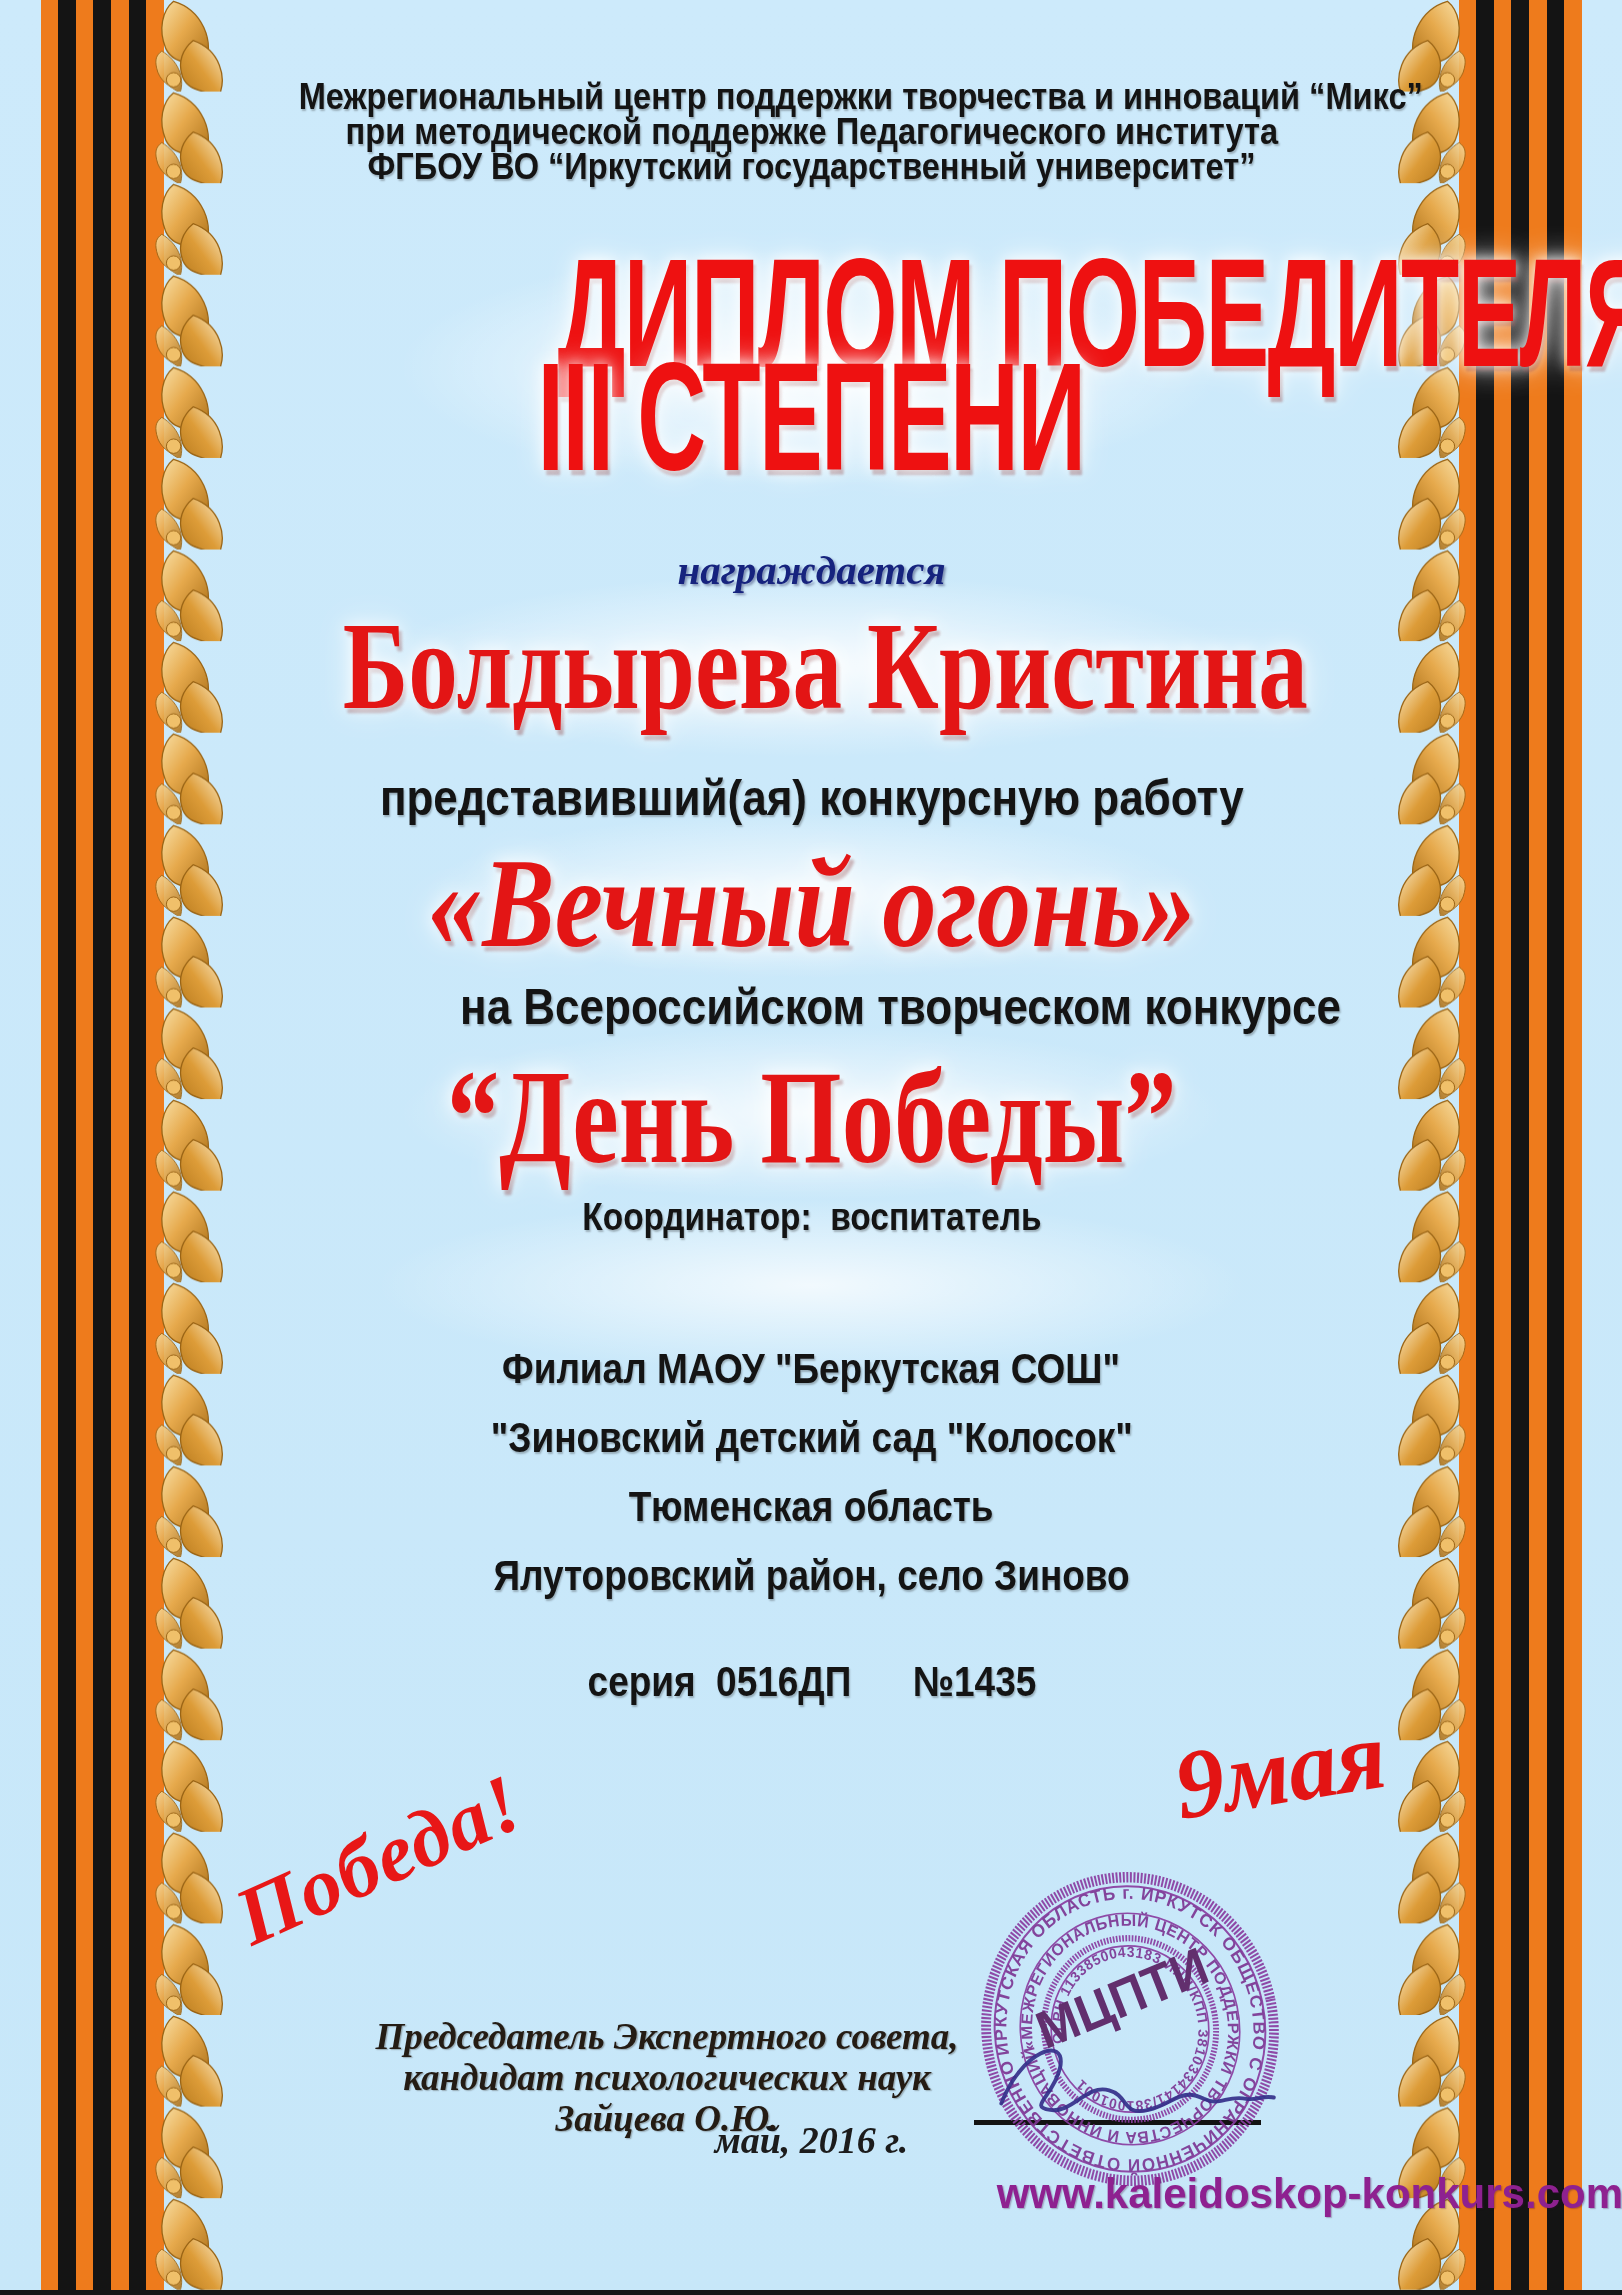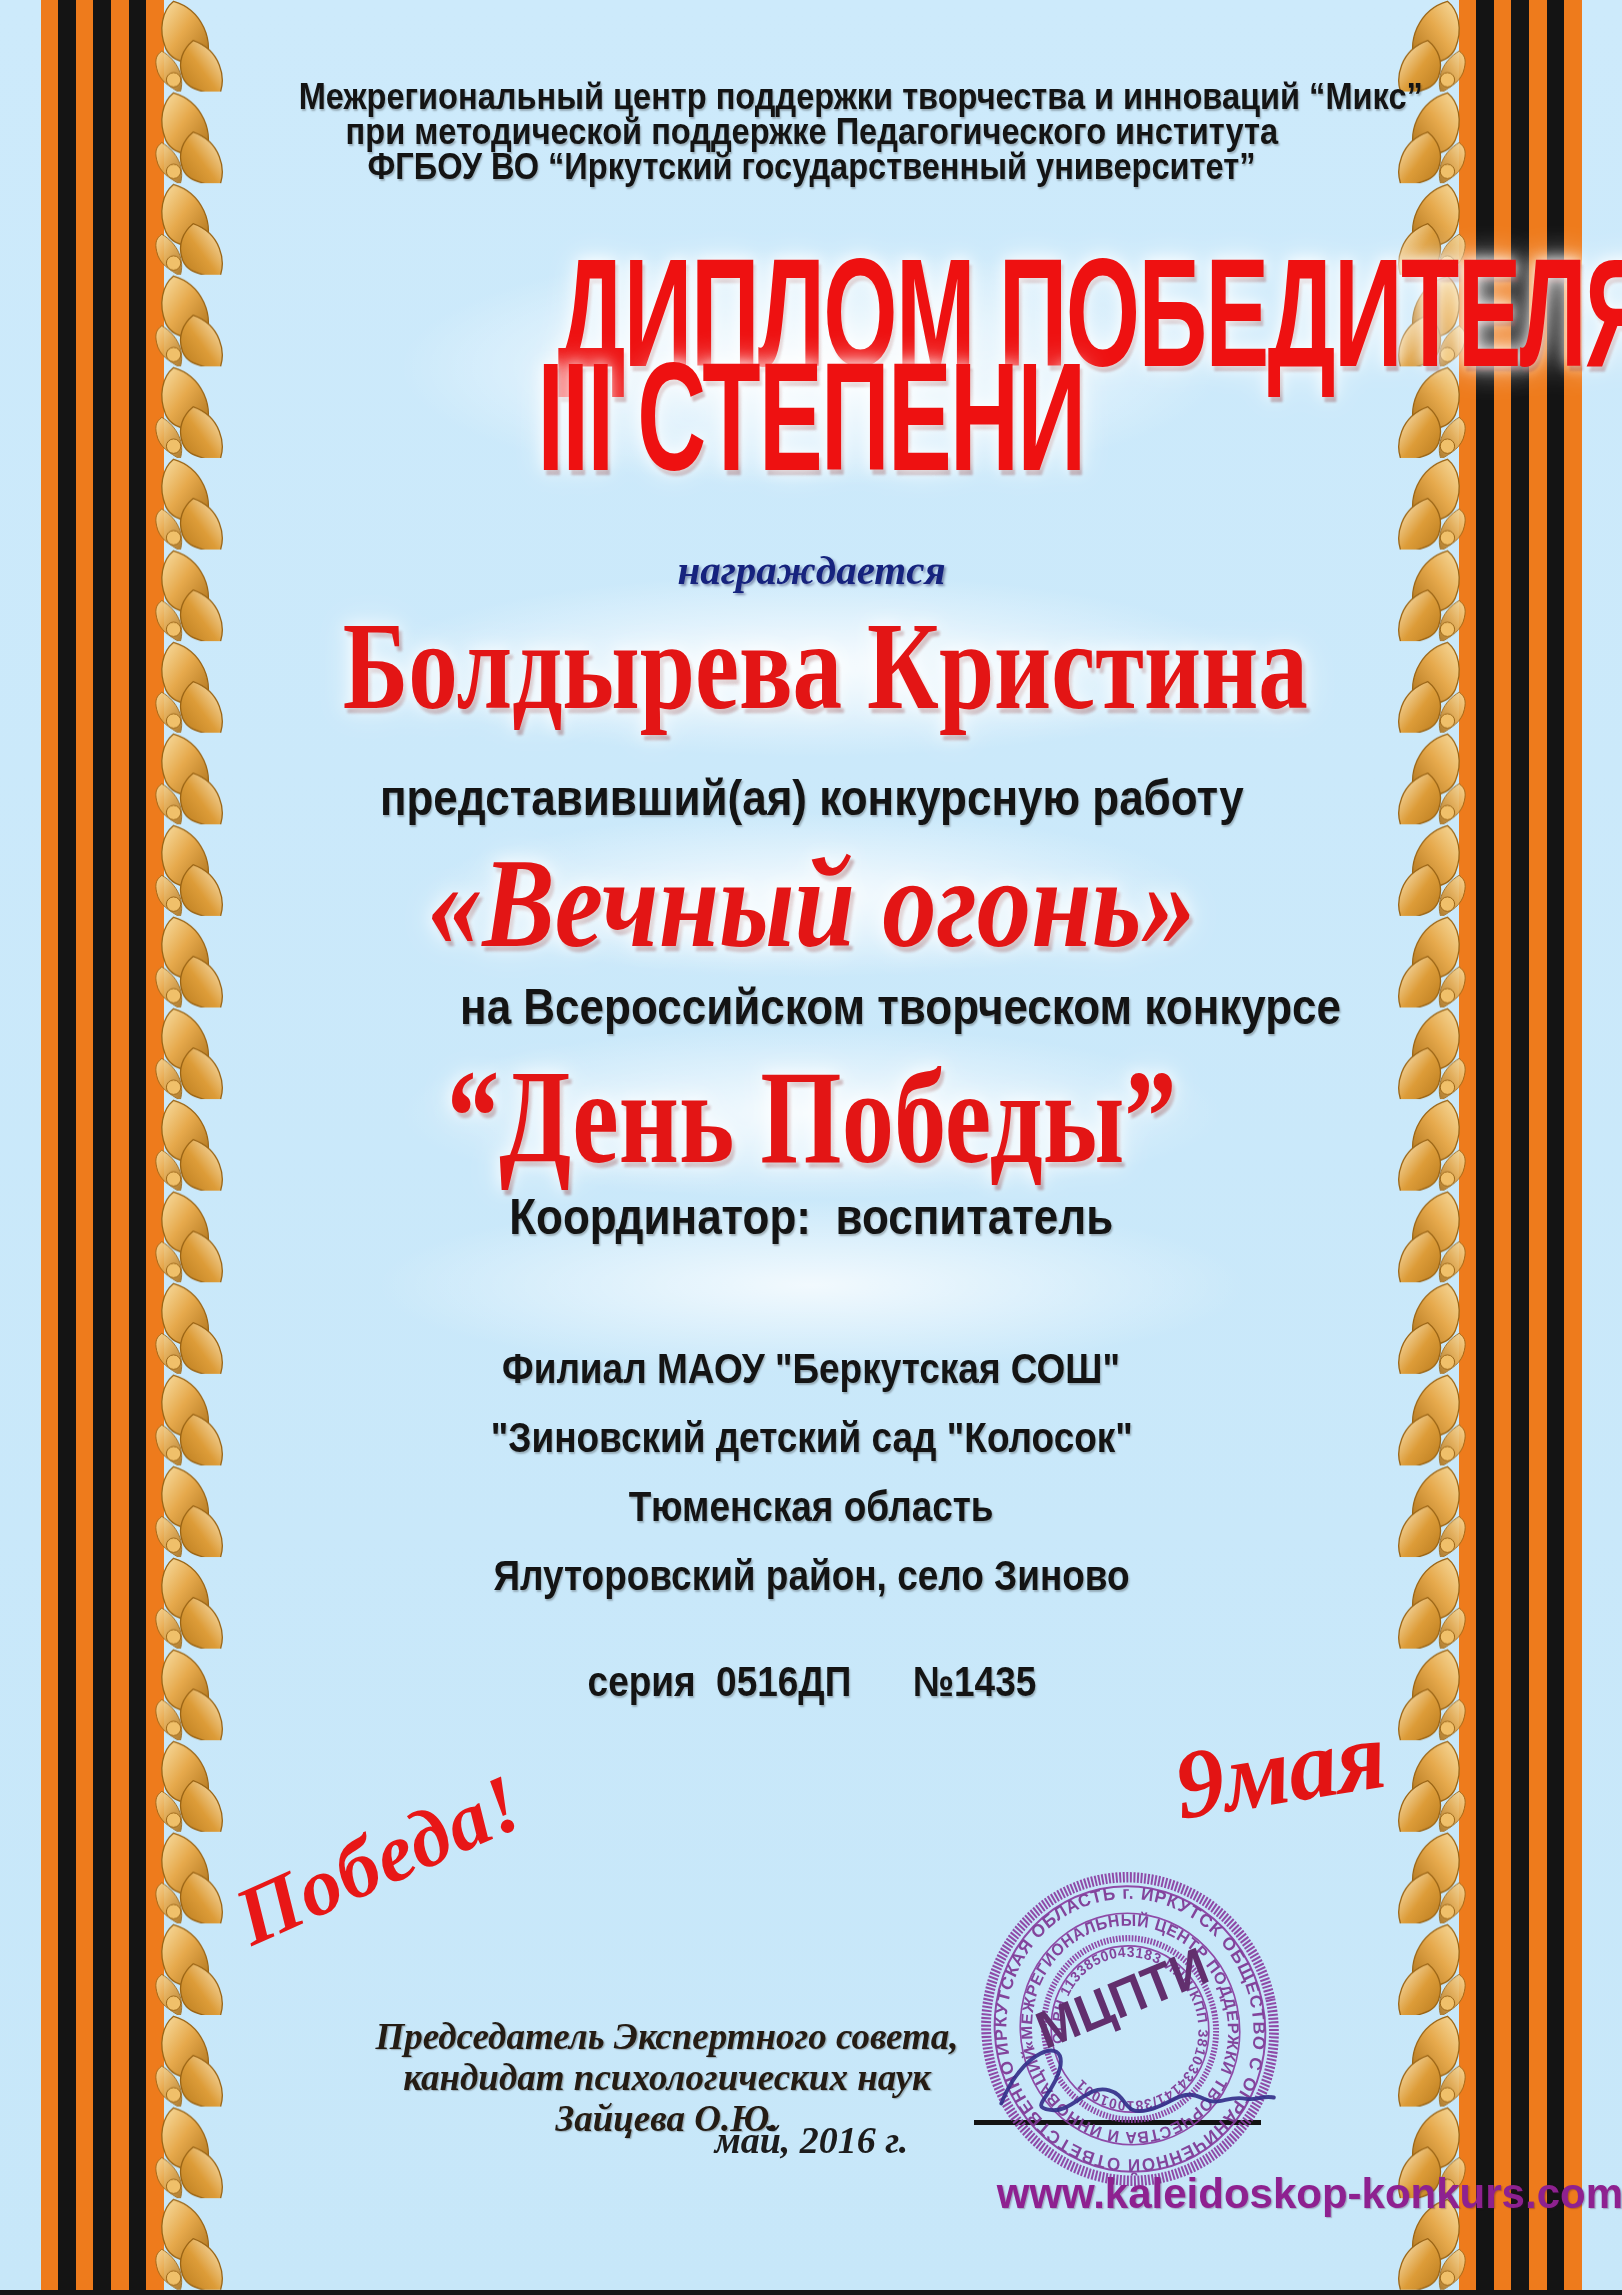--- a/index.html
+++ b/index.html
@@ -40,21 +40,21 @@
   .label-navy{top:544px;font-size:41px;line-height:52px;font-weight:bold;font-style:italic;
       color:#16237e;text-shadow:2px 2px 2.6px rgba(10,10,70,.4);}
   .recipient{top:605px;font-size:124px;line-height:124px;font-weight:bold;color:#e31515;}
   .recipient .cond{--sx:.8;}
   .work-intro{top:769px;font-size:50px;line-height:59px;}
   .work-title{top:839px;font-size:128px;line-height:128px;font-weight:bold;font-style:italic;color:#e31515;}
   .work-title .cond{--sx:.85;}
   .contest-intro{top:978px;font-size:50px;line-height:59px;text-align:right;}
   .contest-title{top:1050px;font-size:134px;line-height:134px;font-weight:bold;color:#e31515;}
   .contest-title .cond{--sx:.78;}
-  .coord-label{top:1188px;font-size:50px;line-height:59px;}
+  .coord-label{top:1188px;font-size:38px;line-height:59px;}
   .coord-name{top:1254px;font-size:79px;line-height:79px;font-weight:bold;font-style:italic;
       color:#e01515;text-shadow:2.6px 3.3px 2.6px rgba(90,0,0,.45),0 0 17px rgba(255,255,255,.9);}
   .coord-name .cond{--sx:.85;}
   .org{top:1334px;font-size:42px;line-height:69px;}
   .series{top:1659px;font-size:42px;line-height:46px;}
   
   .pobeda{position:absolute;left:196px;top:1813px;width:366px;text-align:center;
       transform:rotate(-24deg);font-family:"Liberation Serif",serif;font-style:italic;font-weight:bold;
       font-size:82px;color:#e81717;letter-spacing:1.3px;}
   .may9{position:absolute;left:1139px;top:1714px;width:281px;text-align:center;

